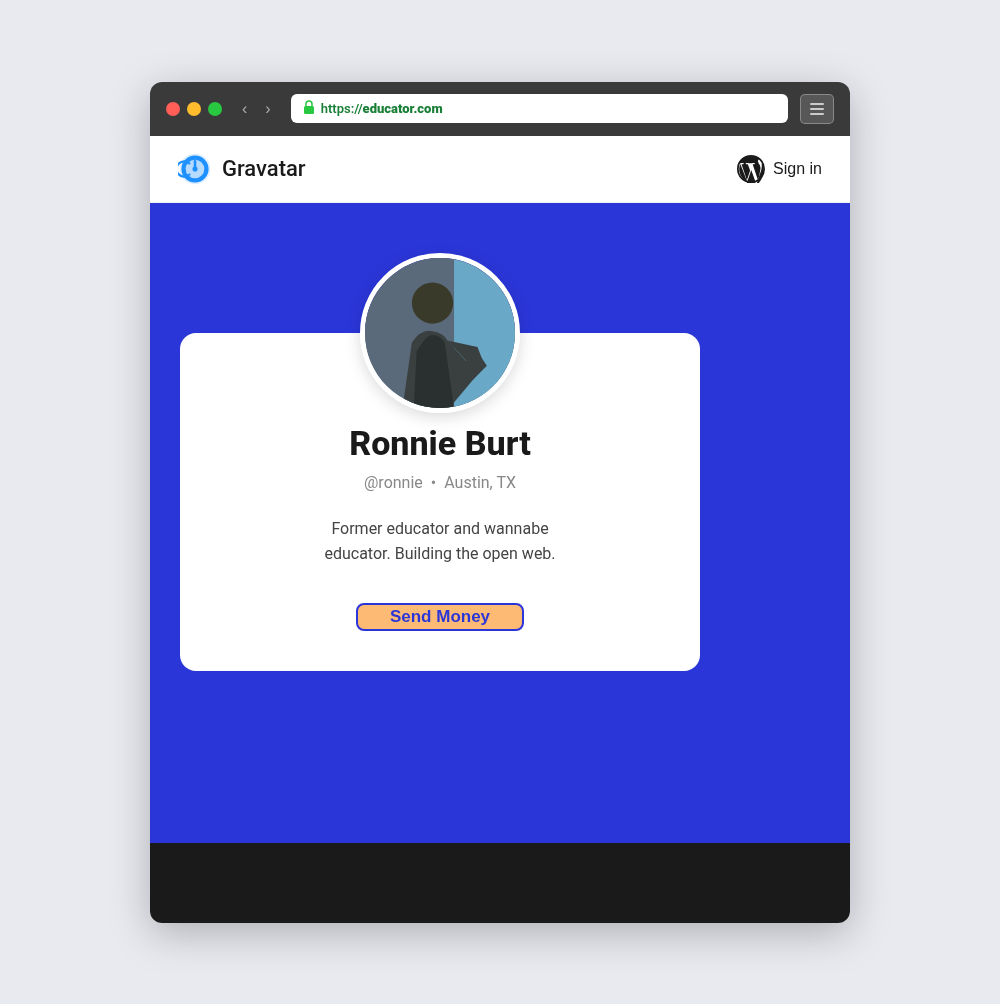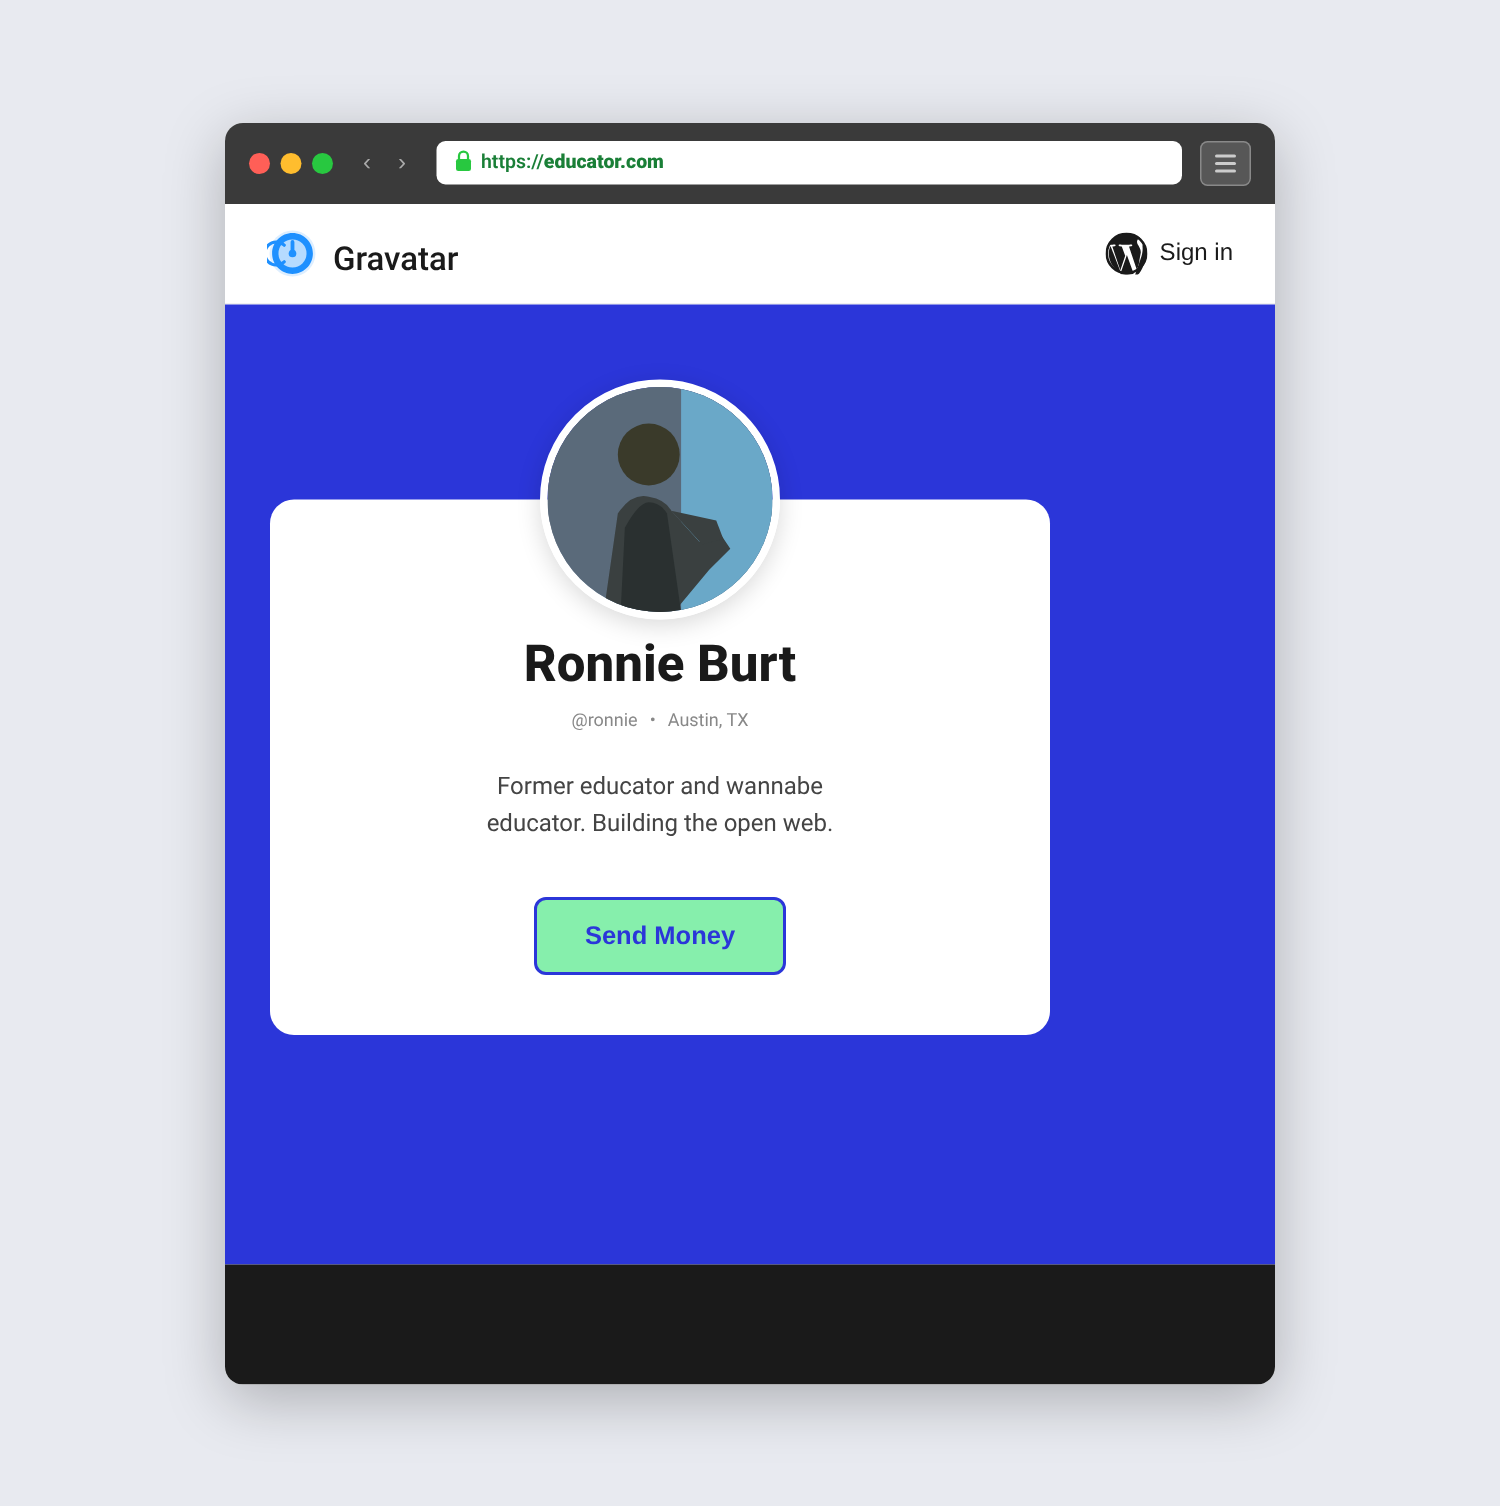--- a/index.html
+++ b/index.html
@@ -114,21 +114,21 @@
       background: #fff;
       padding: 16px 28px;
       display: flex;
       align-items: center;
       justify-content: space-between;
       border-bottom: 1px solid #f0f0f0;
     }
 
     .gravatar-logo {
       display: flex;
-      align-items: flex-end;
+      align-items: center;
       gap: 10px;
     }
 
     .gravatar-icon {
       width: 34px;
       height: 34px;
     }
 
     .gravatar-name {
       font-size: 22px;
@@ -200,21 +200,21 @@
     }
 
     .profile-name {
       font-size: 34px;
       font-weight: 800;
       color: #1a1a1a;
       margin-bottom: 10px;
     }
 
     .profile-meta {
-      font-size: 12px;
+      font-size: 16px;
       color: #888;
       margin-bottom: 24px;
       display: flex;
       align-items: center;
       justify-content: center;
       gap: 8px;
     }
 
     .meta-dot {
       color: #888;
@@ -227,24 +227,24 @@
       margin-bottom: 36px;
     }
 
     .profile-actions {
       display: flex;
       gap: 20px;
       justify-content: center;
     }
 
     .action-btn {
-      padding: 14px 32px;
+      padding: 2px 32px;
       border-radius: 8px;
       border: 2px solid #2b36d9;
-      background: #86efac;
+      background: #fdba74;
       color: #2b36d9;
       font-size: 17px;
       font-weight: 700;
       cursor: pointer;
       transition: background 0.2s;
       min-width: 160px;
     }
 
     
     .bottom-bar {

